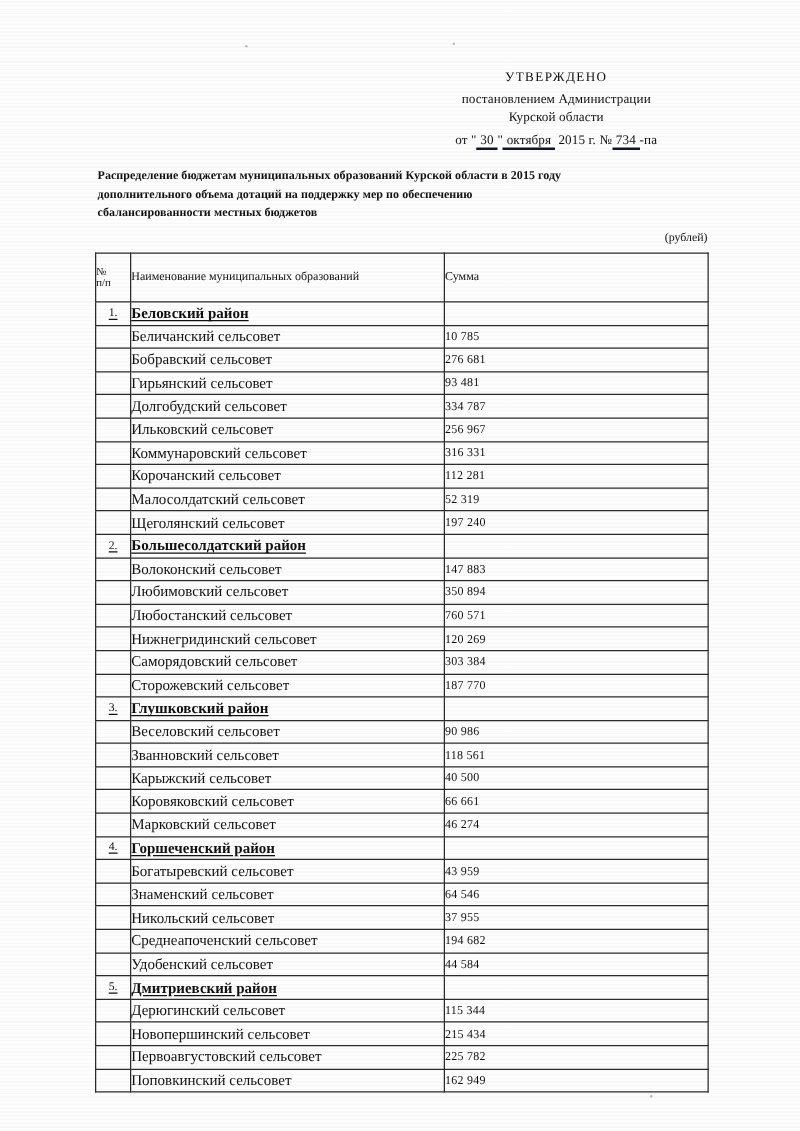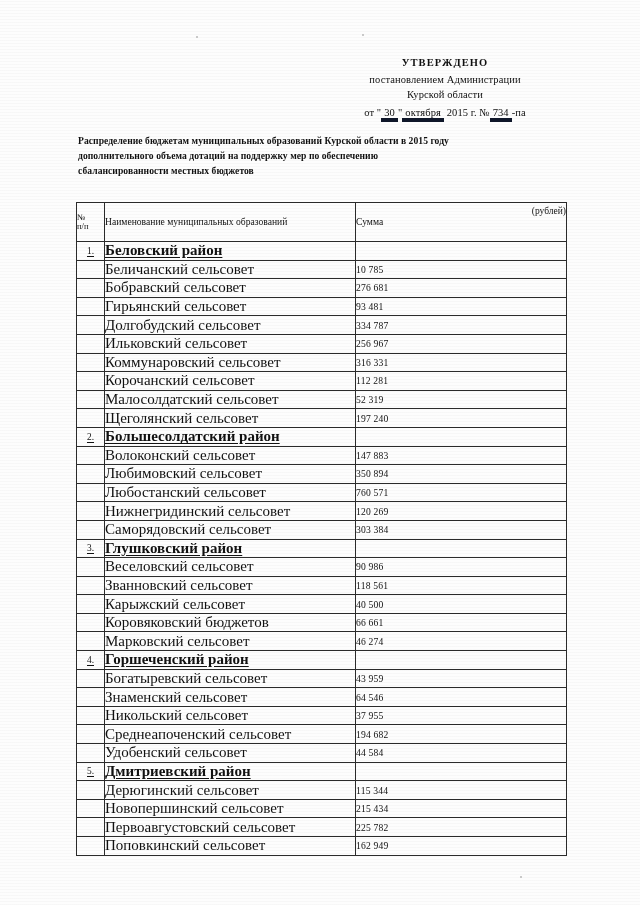--- a/index.html
+++ b/index.html
@@ -30,36 +30,36 @@
     position: absolute;
     left: 300px;
     top: 55px;
     width: 290px;
     text-align: center;
     font-size: 10.5px;
     line-height: 1.45;
     letter-spacing: .1px;
   }
   .approval-title {
-    font-weight: bold;
+    font-weight: normal;
     letter-spacing: 1.1px;
     font-size: 10.5px;
     display: block;
     margin-bottom: 2px;
   }
   .approval-line {
     display: block;
     white-space: nowrap;
   }
   .approval-line.reg {
     margin-top: 2px;
     font-size: 10.5px;
   }
   .ul-fill {
-    border-bottom: 4px solid #0f172a;
+    border-bottom: 2px solid #0f172a;
     display: inline-block;
     padding: 0 3px;
     line-height: 1.05;
   }
 
   
   .doc-title {
     position: absolute;
     left: 78px;
     top: 134px;
@@ -71,21 +71,20 @@
     letter-spacing: .05px;
   }
   .doc-title span { display: block; }
 
   
   .units {
     position: absolute;
     right: 74px;
     top: 186px;
     font-size: 9.5px;
-    margin-top: 20px;
   }
 
   
   .tbl-wrap {
     position: absolute;
     left: 76px;
     top: 202px;
     width: 490px;
   }
   table.sheet {
@@ -121,21 +120,21 @@
 
   tbody tr { height: 17.6px; }
   tbody td { height: 17.6px; }
 
   td.num {
     text-align: center;
     font-size: 9.4px;
   }
   td.name {
     padding-left: 5px;
-    font-size: 15px;
+    font-size: 12px;
     white-space: nowrap;
   }
   td.sum {
     text-align: left;
     font-size: 9.6px;
     letter-spacing: .2px;
   }
 
   tr.district td.name {
     font-weight: bold;
@@ -278,20 +277,25 @@
           <tr class="item">
             <td class="num"></td>
             <td class="name">Нижнегридинский сельсовет</td>
             <td class="sum">120 269</td>
           </tr>
           <tr class="item">
             <td class="num"></td>
             <td class="name">Саморядовский сельсовет</td>
             <td class="sum">303 384</td>
           </tr>
+          <tr class="item">
+            <td class="num"></td>
+            <td class="name">Сторожевский сельсовет</td>
+            <td class="sum">187 770</td>
+          </tr>
           <tr class="district">
             <td class="num">3.</td>
             <td class="name"><span class="dname">Глушковский район</span></td>
             <td class="sum"></td>
           </tr>
           <tr class="item">
             <td class="num"></td>
             <td class="name">Веселовский сельсовет</td>
             <td class="sum">90 986</td>
           </tr>
@@ -300,21 +304,21 @@
             <td class="name">Званновский сельсовет</td>
             <td class="sum">118 561</td>
           </tr>
           <tr class="item">
             <td class="num"></td>
             <td class="name">Карыжский сельсовет</td>
             <td class="sum">40 500</td>
           </tr>
           <tr class="item">
             <td class="num"></td>
-            <td class="name">Коровяковский бюджетов</td>
+            <td class="name">Коровяковский сельсовет</td>
             <td class="sum">66 661</td>
           </tr>
           <tr class="item">
             <td class="num"></td>
             <td class="name">Марковский сельсовет</td>
             <td class="sum">46 274</td>
           </tr>
           <tr class="district">
             <td class="num">4.</td>
             <td class="name"><span class="dname">Горшеченский район</span></td>

